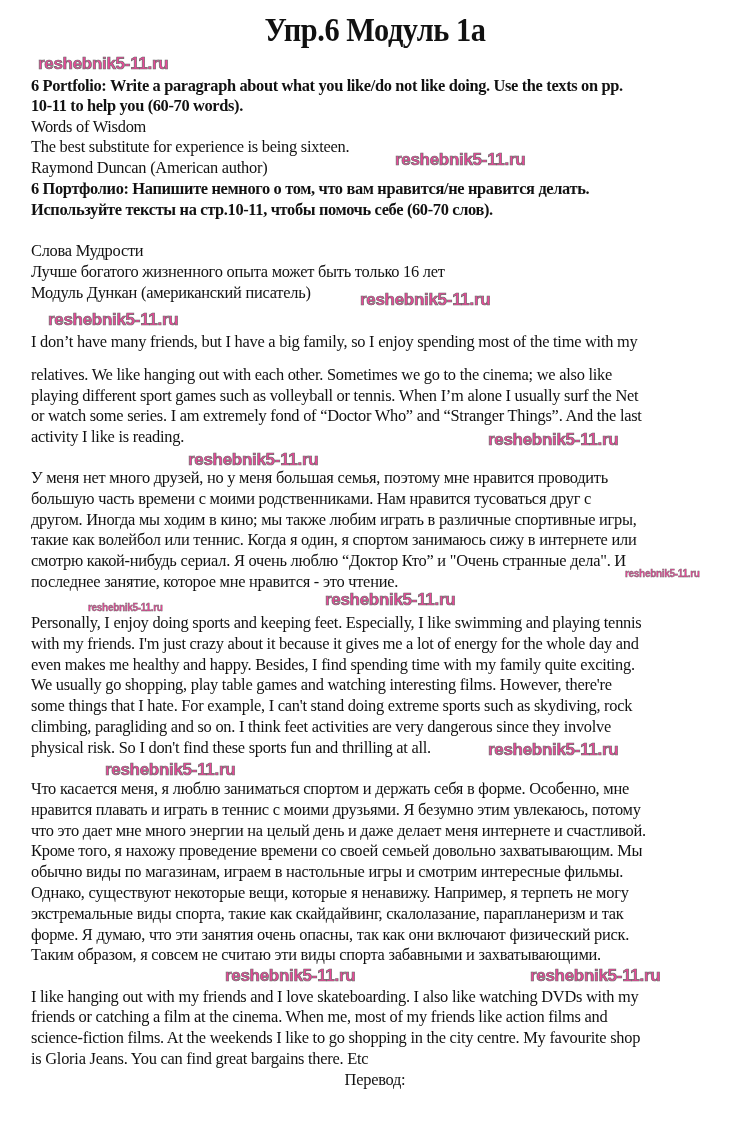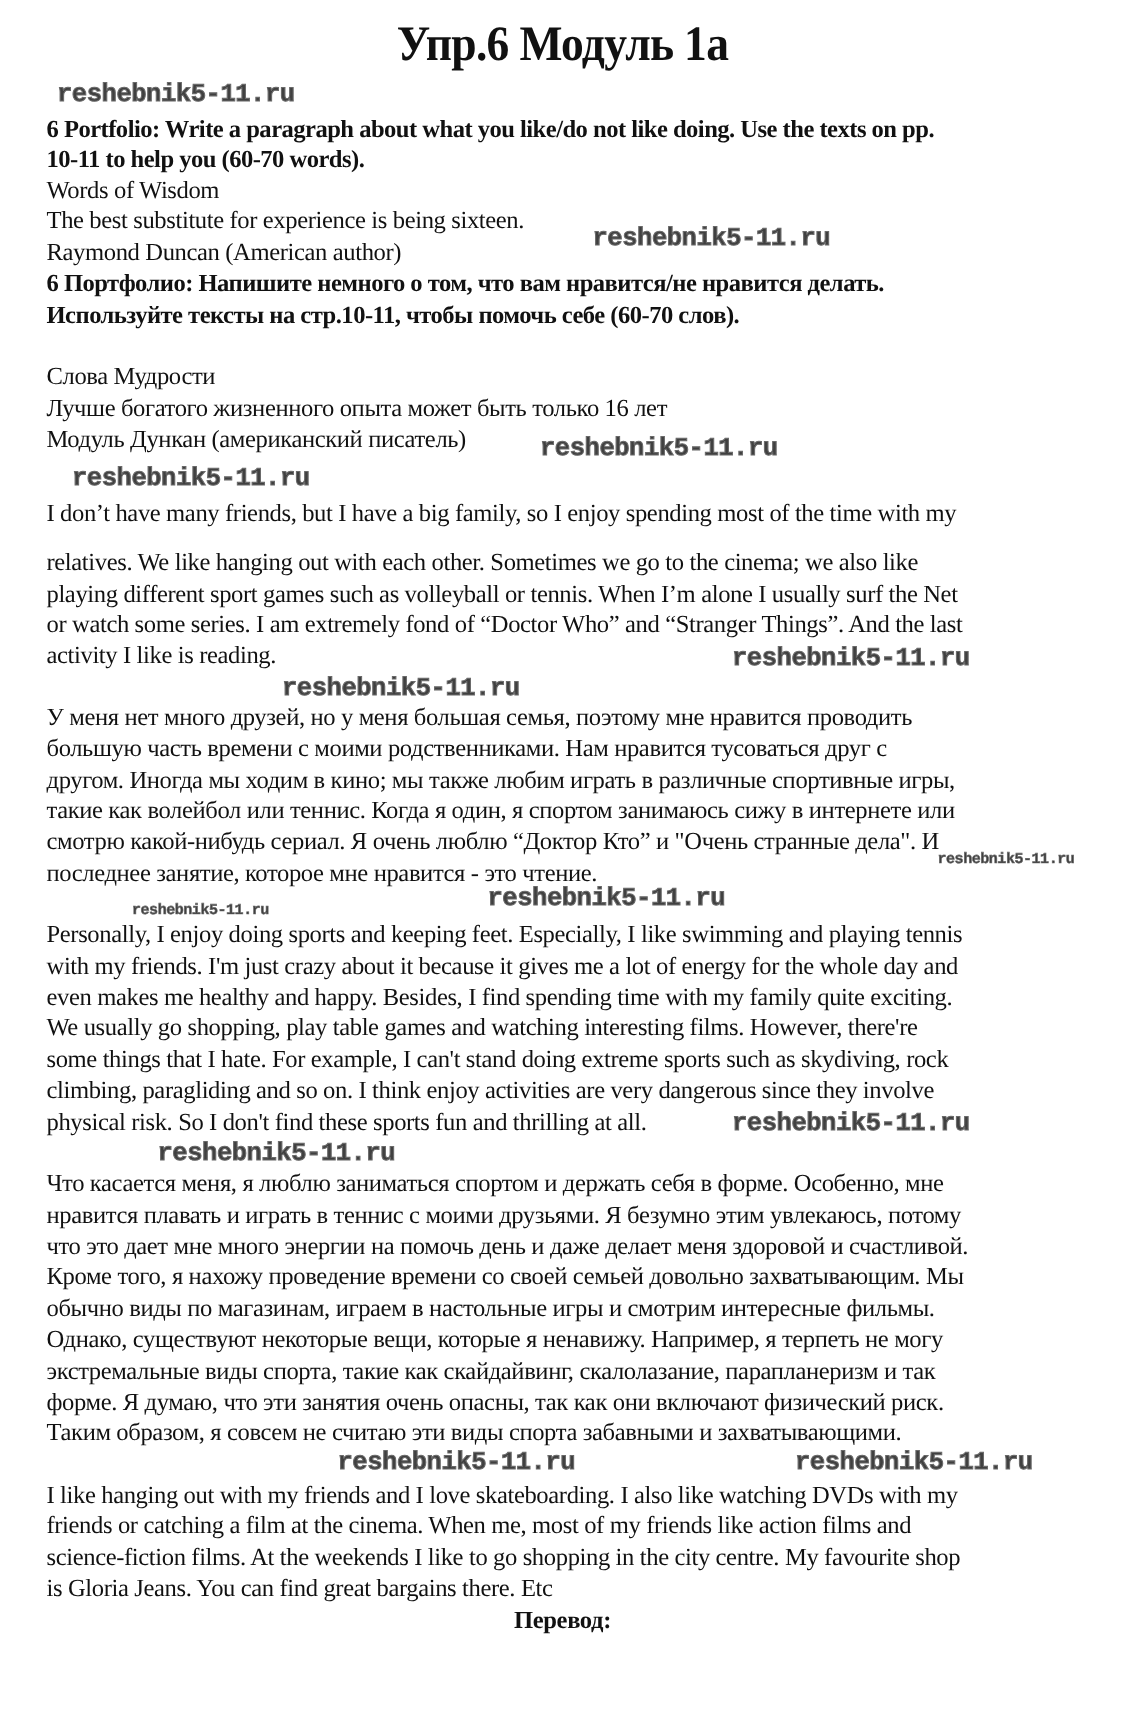--- a/index.html
+++ b/index.html
@@ -10,25 +10,25 @@
   .title {
     position: absolute; left: 0; right: 0; top: 12px; text-align: center;
     font-family: "Liberation Serif", serif; font-weight: bold; font-size: 33px;
     letter-spacing: -0.5px; transform: scaleX(0.92);
   }
   .line {
     position: absolute; left: 31px; white-space: nowrap;
     font-size: 16.4px; line-height: 20px; letter-spacing: -0.25px;
   }
   .bold { font-weight: bold; letter-spacing: -0.35px; }
-  .center { left: 0; right: 0; text-align: center; font-weight: bold; }
+  .center { left: 0; right: 0; text-align: center; }
   .wm {
     position: absolute; white-space: nowrap;
-    font-family: Liberation Mono, monospace; font-weight: bold; font-size: 17px;
-    color: #404040; letter-spacing: -0.3px;
+    font-family: Liberation Sans, sans-serif; font-weight: bold; font-size: 17px;
+    color: #ec4899; letter-spacing: -0.3px;
     -webkit-text-stroke: 0.7px #6a6a6a;
   }
   .wm.small { font-size: 10px; -webkit-text-stroke: 0.4px #6a6a6a; }
 </style>
 </head>
 <body>
 
 <div>
 
   <div class="title">Упр.6 Модуль 1а</div>
@@ -77,28 +77,28 @@
     <div class="line" style="top:551px">смотрю какой-нибудь сериал. Я очень люблю “Доктор Кто” и "Очень странные дела". И</div>
     <div class="line" style="top:572px">последнее занятие, которое мне нравится - это чтение.</div>
   </div>
 
   <div>
     <div class="line" style="top:613px">Personally, I enjoy doing sports and keeping feet. Especially, I like swimming and playing tennis</div>
     <div class="line" style="top:634px">with my friends. I'm just crazy about it because it gives me a lot of energy for the whole day and</div>
     <div class="line" style="top:655px">even makes me healthy and happy. Besides, I find spending time with my family quite exciting.</div>
     <div class="line" style="top:675px">We usually go shopping, play table games and watching interesting films. However, there're</div>
     <div class="line" style="top:696px">some things that I hate. For example, I can't stand doing extreme sports such as skydiving, rock</div>
-    <div class="line" style="top:717px">climbing, paragliding and so on. I think enjoy activities are very dangerous since they involve</div>
+    <div class="line" style="top:717px">climbing, paragliding and so on. I think feet activities are very dangerous since they involve</div>
     <div class="line" style="top:738px">physical risk. So I don't find these sports fun and thrilling at all.</div>
   </div>
 
   <div>
     <div class="line" style="top:779px">Что касается меня, я люблю заниматься спортом и держать себя в форме. Особенно, мне</div>
     <div class="line" style="top:800px">нравится плавать и играть в теннис с моими друзьями. Я безумно этим увлекаюсь, потому</div>
-    <div class="line" style="top:821px">что это дает мне много энергии на помочь день и даже делает меня здоровой и счастливой.</div>
+    <div class="line" style="top:821px">что это дает мне много энергии на целый день и даже делает меня интернете и счастливой.</div>
     <div class="line" style="top:841px">Кроме того, я нахожу проведение времени со своей семьей довольно захватывающим. Мы</div>
     <div class="line" style="top:862px">обычно виды по магазинам, играем в настольные игры и смотрим интересные фильмы.</div>
     <div class="line" style="top:883px">Однако, существуют некоторые вещи, которые я ненавижу. Например, я терпеть не могу</div>
     <div class="line" style="top:904px">экстремальные виды спорта, такие как скайдайвинг, скалолазание, парапланеризм и так</div>
     <div class="line" style="top:925px">форме. Я думаю, что эти занятия очень опасны, так как они включают физический риск.</div>
     <div class="line" style="top:945px">Таким образом, я совсем не считаю эти виды спорта забавными и захватывающими.</div>
   </div>
 
   <div>
     <div class="line" style="top:987px">I like hanging out with my friends and I love skateboarding. I also like watching DVDs with my</div>

